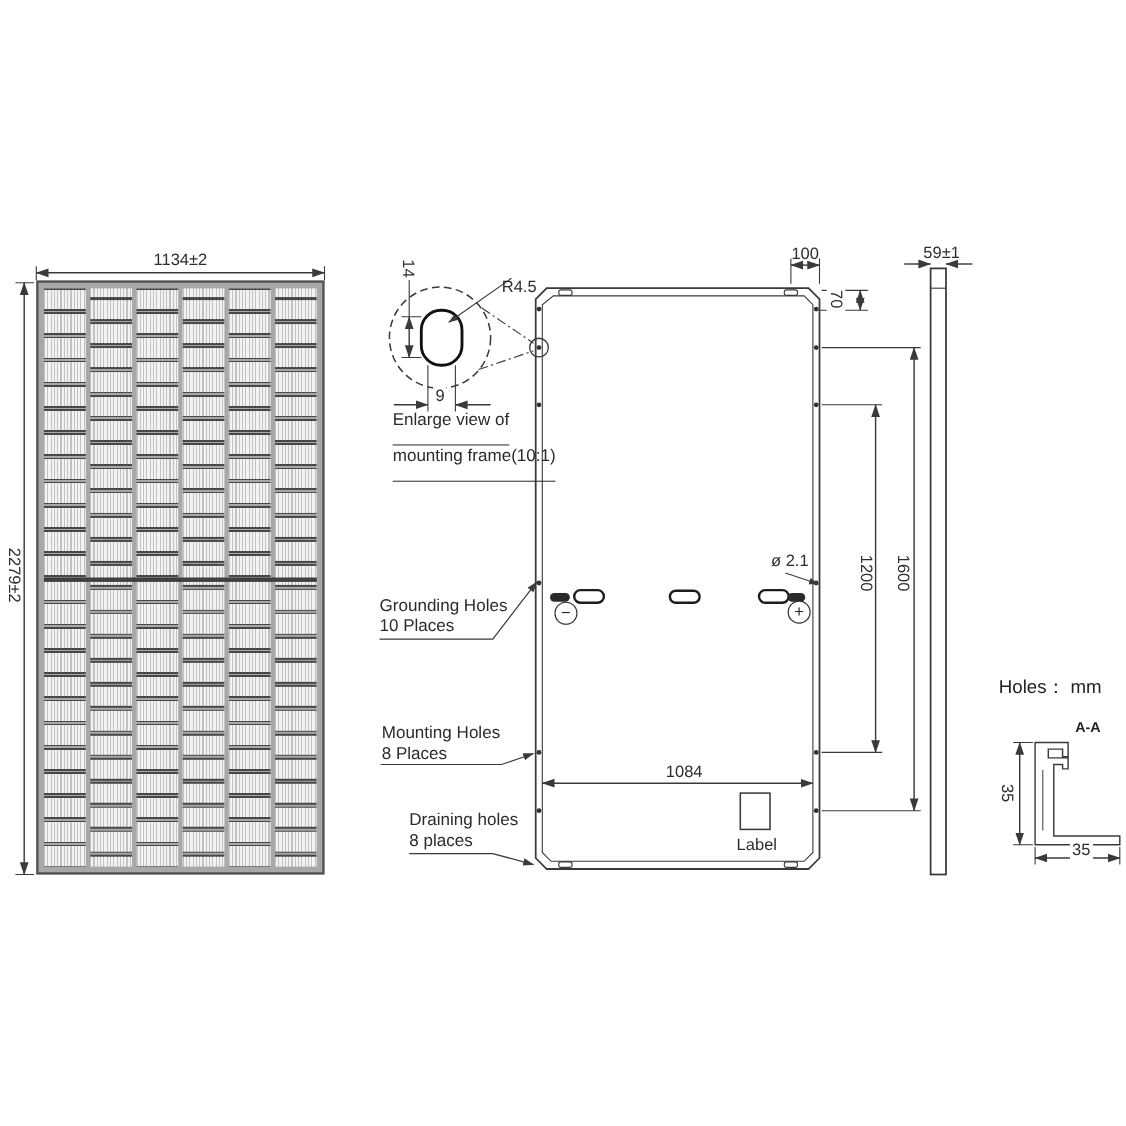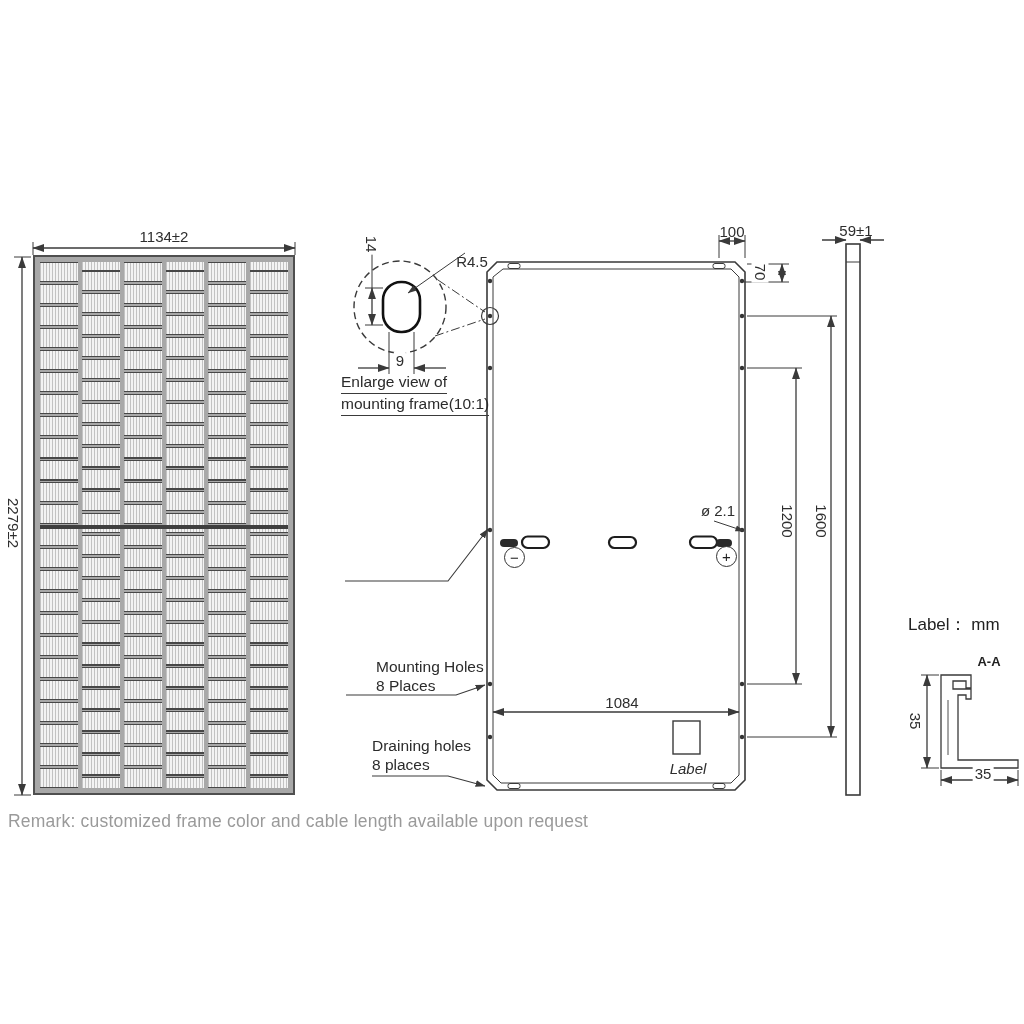--- a/index.html
+++ b/index.html
@@ -1,31 +1,31 @@
 <!DOCTYPE html>
 <html><head>
 <meta charset="utf-8">
 <style>
   html,body { margin:0; padding:0; background:#fff; }
   .page {
     position:relative; width:1024px; height:1024px; background:#ffffff;
-    font-family:"Liberation Sans", sans-serif; color:#2e2e2e; overflow:hidden;border-radius:22px;
+    font-family:"Liberation Sans", sans-serif; color:#2e2e2e; overflow:hidden;
   }
   svg.lines { position:absolute; left:0; top:0; width:1024px; height:1024px; }
 
   
   .dim {
     position:absolute; font-size:15px; white-space:nowrap;
     transform:translate(-50%,-50%); color:#2e2e2e;
   }
   .vdim { transform:translate(-50%,-50%) rotate(90deg); }
   .wbg { background:#fff; padding:0 2px; }
   .note { position:absolute; font-size:15.5px; line-height:19px; color:#2b2b2b; }
   .cap  { position:absolute; font-size:15.5px; line-height:20px; color:#2b2b2b; }
-  .cap .u { display:inline-block; border-bottom:1.3px solid #3a3a3a; padding-bottom:1px; }
+  .cap .u { display:inline-block; border-bottom:1.3px solid #3a3a3a; padding-bottom:12px;margin-left:16px; }
   .circ {
     position:absolute; width:21px; height:21px; box-sizing:border-box;
     border:1.6px solid #333; border-radius:50%; background:#fff;
     display:flex; align-items:center; justify-content:center;
     font-size:15px; line-height:1; color:#222;
   }
   .units { position:absolute; font-size:17px; color:#222; }
   .aa { position:absolute; font-size:13px; font-weight:bold; color:#222; transform:translate(-50%,-50%); }
   .remark { position:absolute; font-size:17.5px; color:#9a9a9a; letter-spacing:0.2px; }
 
@@ -174,40 +174,43 @@
     <span class="u">Enlarge view of</span><br>
     <span class="u">mounting frame(10:1)</span>
   </div>
 
   <div class="dim" style="left:732px; top:231px;">100</div>
   <div class="dim vdim wbg" style="left:760px; top:272px;">70</div>
   <div class="dim" style="left:718px; top:510px;">ø 2.1</div>
   <div class="dim vdim" style="left:787px; top:521px;">1200</div>
   <div class="dim vdim" style="left:821px; top:521px;">1600</div>
   <div class="dim" style="left:622px; top:702px;">1084</div>
-  <div class="dim" style="left:688px; top:768px;font-style:italic;">Label</div>
+  <div class="dim" style="left:688px; top:768px;">Label</div>
 
   <div class="circ" style="left:504px; top:547px;">
     <span>−</span>
   </div>
   <div class="circ" style="left:716px; top:546px;">
     <span>+</span>
   </div>
 
-  <div class="note" style="left:347px; top:657px;margin-left:29px;">
+  <div class="note" style="left:345px; top:541px;">
+    <div>Grounding Holes</div>
+    <div>10 Places</div>
+  </div>
+  <div class="note" style="left:347px; top:657px;">
     <div>Mounting Holes</div>
     <div>8 Places</div>
   </div>
   <div class="note" style="left:372px; top:736px;">
     <div>Draining holes</div>
     <div>8 places</div>
   </div>
 
   <div class="dim" style="left:856px; top:230px;">59±1</div>
 
-  <div class="units" style="left:908px; top:613px;">Label： mm</div>
+  <div class="units" style="left:908px; top:613px;">Holes： mm</div>
   <div class="aa" style="left:989px; top:661px;">A-A</div>
   <div class="dim vdim" style="left:915px; top:721px;">35</div>
   <div class="dim wbg" style="left:983px; top:773px;">35</div>
 
-  <div class="remark" style="left:8px; top:811px;">Remark: customized frame color and cable length available upon request</div>
 
 </div>
 
 </body></html>

